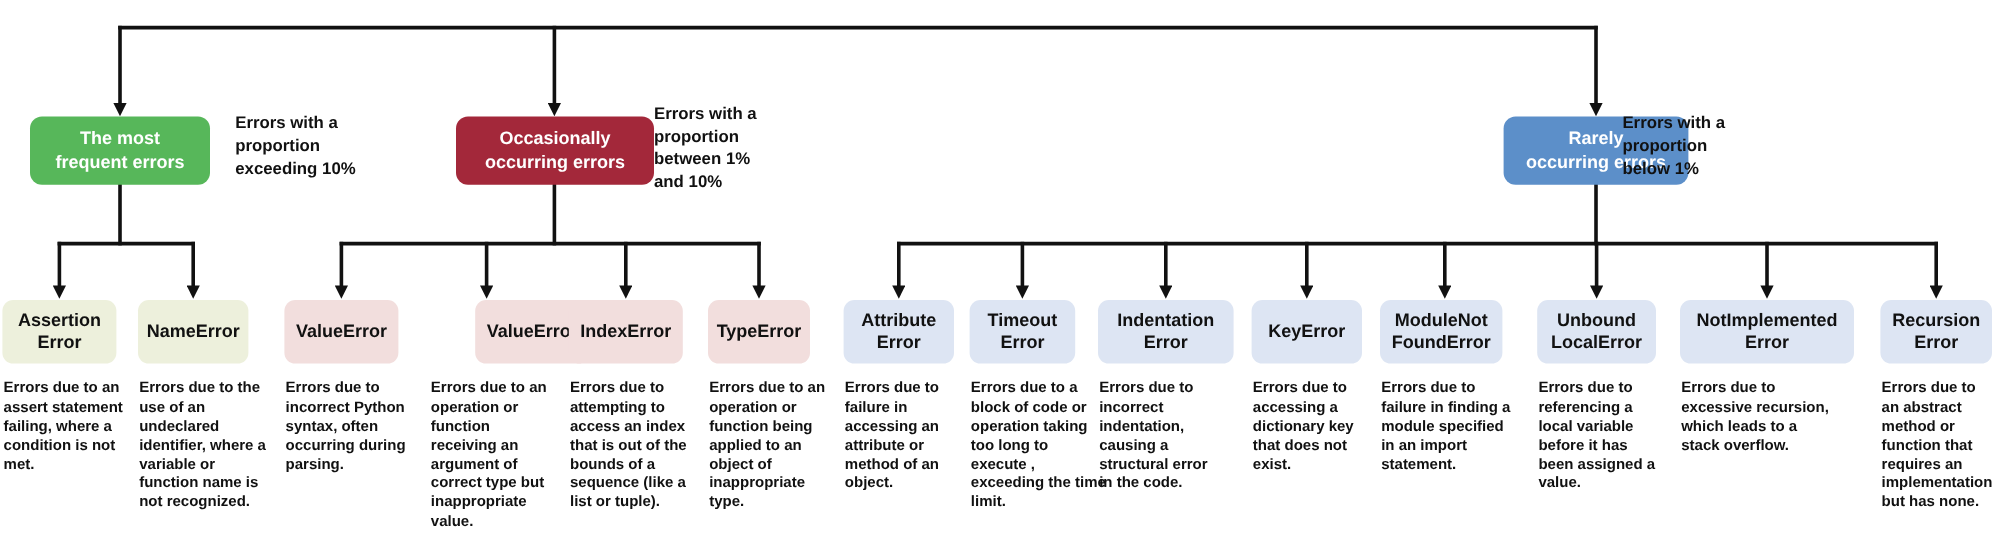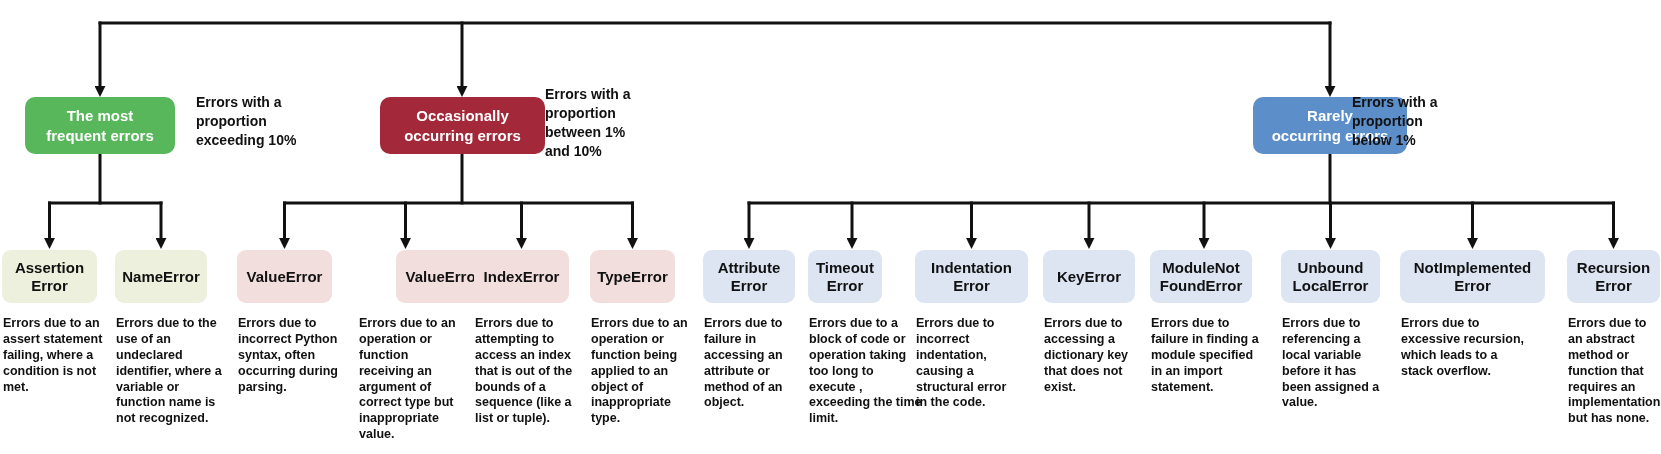--- a/index.html
+++ b/index.html
@@ -126,21 +126,21 @@
   </div>
   <div class="leaf" style="left:590px;width:85px">
     <div class="leaf-box" style="background: rgb(242, 222, 221);">TypeError</div>
     <div class="leaf-desc" style="width:100px">Errors due to an operation or function being applied to an object of inappropriate type.</div>
   </div>
 
   <div class="leaf" style="left:703px;width:92px">
     <div class="leaf-box" style="background: rgb(221, 229, 243);">Attribute Error</div>
     <div class="leaf-desc" style="width:100px">Errors due to failure in accessing an attribute or method of an object.</div>
   </div>
-  <div class="leaf" style="left:808px;width:74px">
+  <div class="leaf" style="left:808px;width:88px">
     <div class="leaf-box" style="background: rgb(221, 229, 243);">Timeout Error</div>
     <div class="leaf-desc" style="width:114px">Errors due to a block of code or operation taking too long to execute , exceeding the time limit.</div>
   </div>
   <div class="leaf" style="left:915px;width:113px">
     <div class="leaf-box" style="background: rgb(221, 229, 243);">Indentation Error</div>
     <div class="leaf-desc" style="width:100px">Errors due to incorrect indentation, causing a structural error in the code.</div>
   </div>
   <div class="leaf" style="left:1043px;width:92px">
     <div class="leaf-box" style="background: rgb(221, 229, 243);">KeyError</div>
     <div class="leaf-desc" style="width:100px">Errors due to accessing a dictionary key that does not exist.</div>

